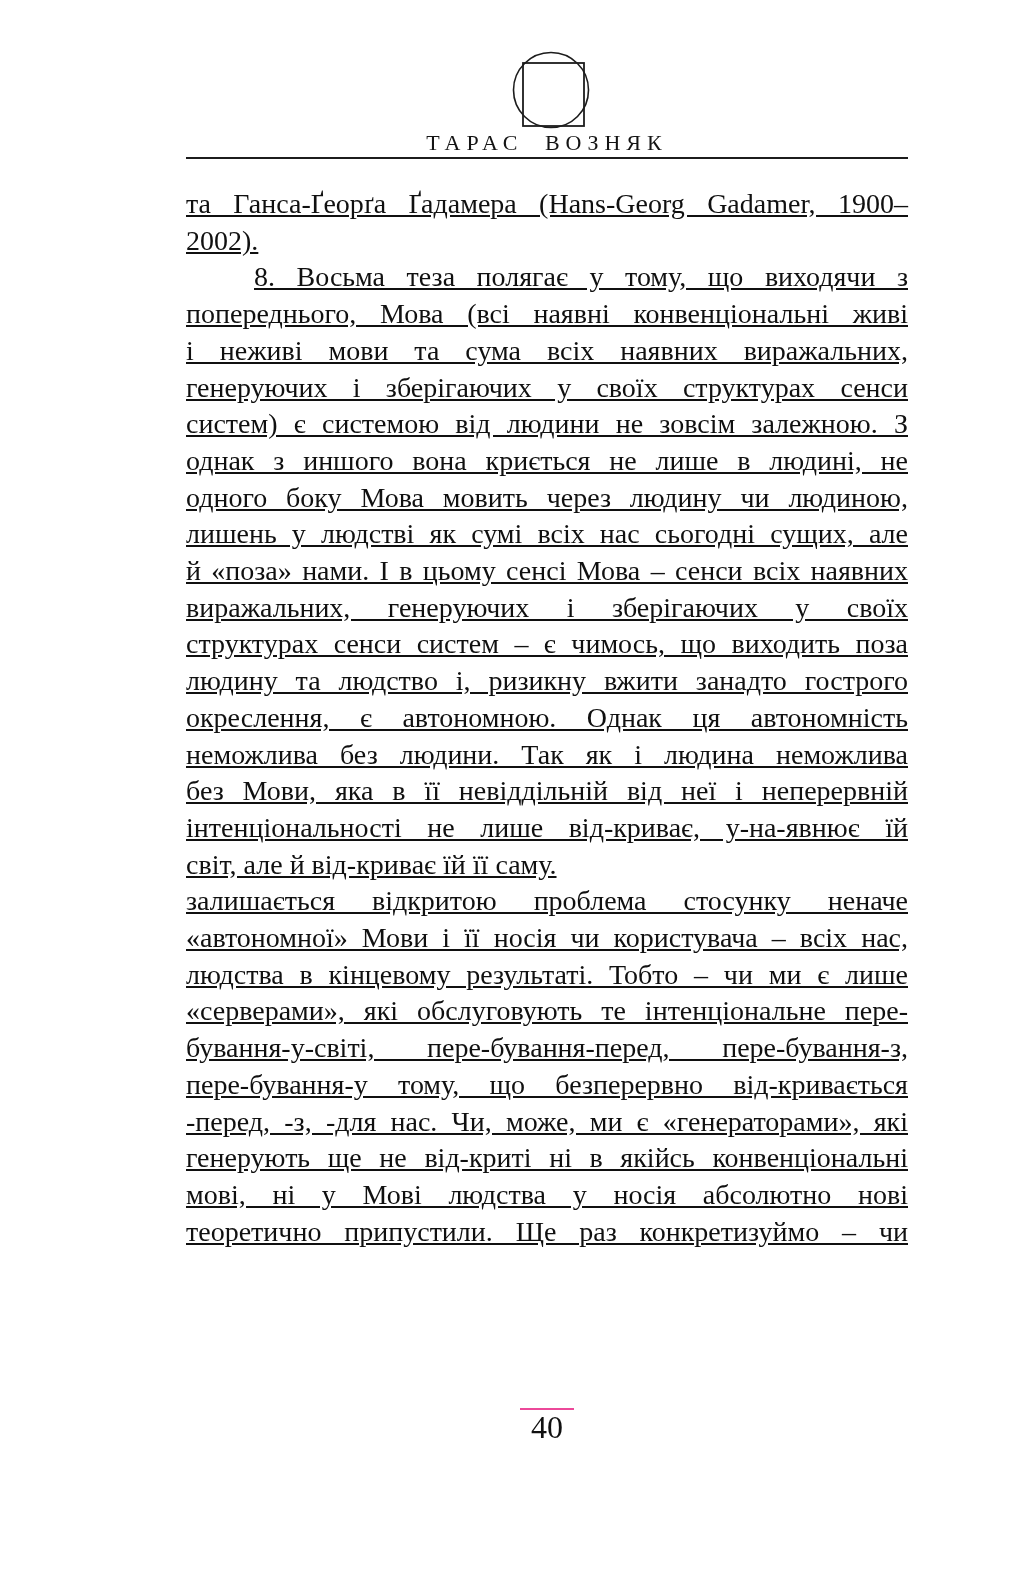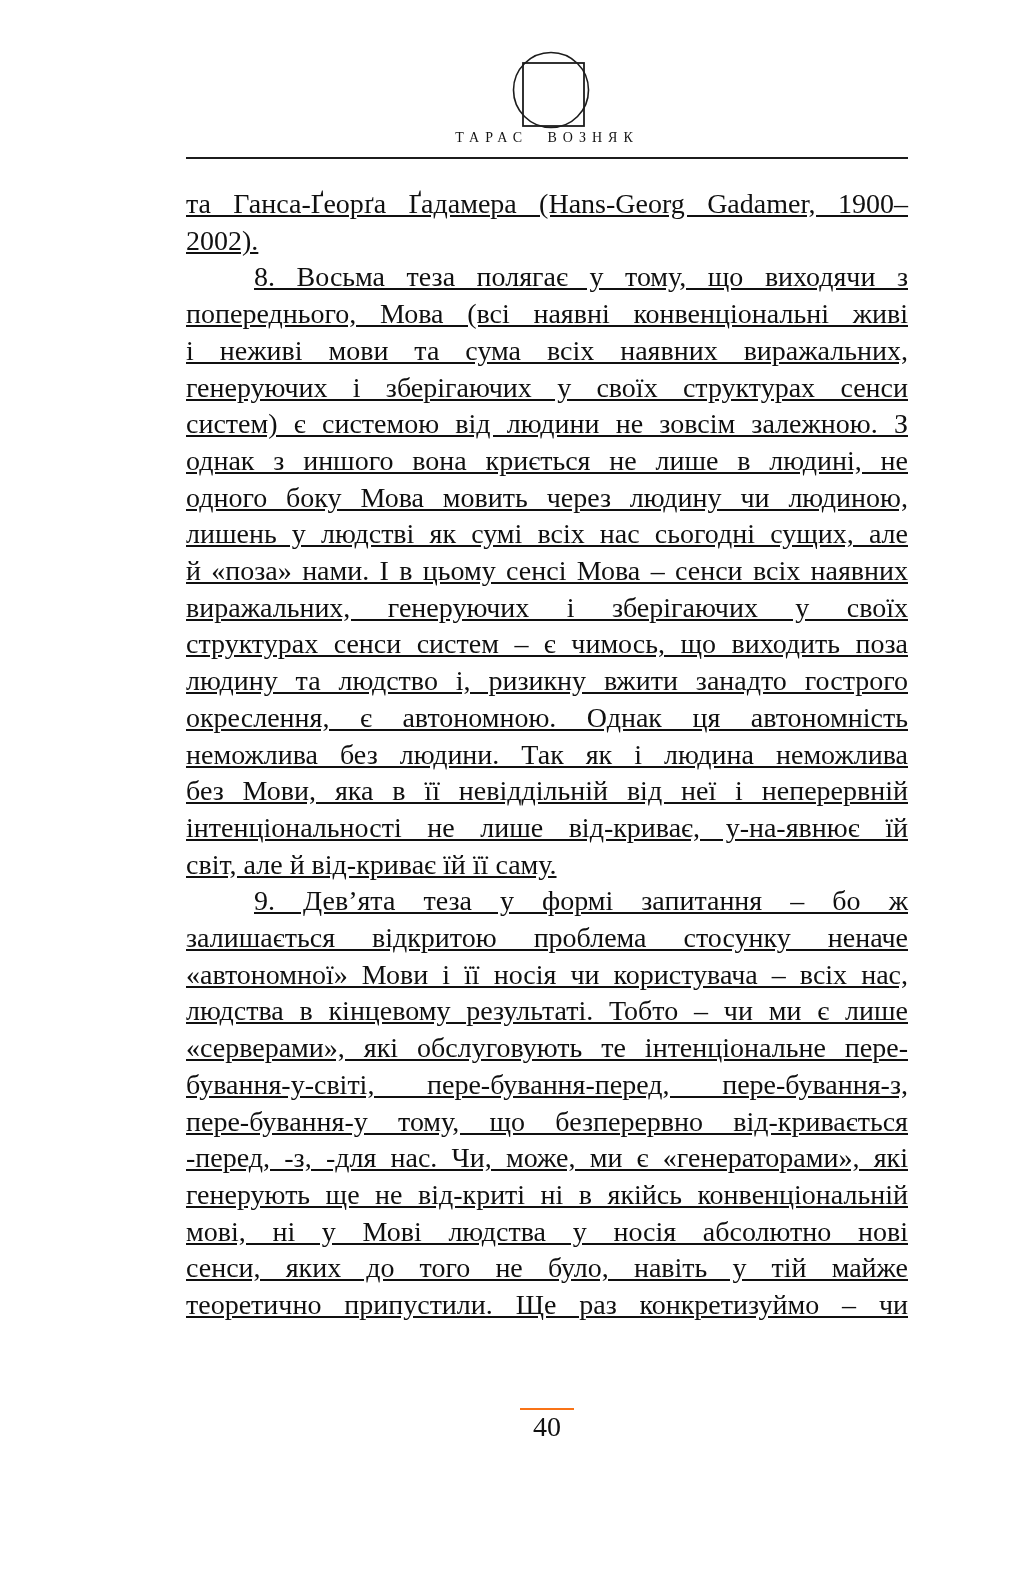--- a/index.html
+++ b/index.html
@@ -18,21 +18,21 @@
     top: 49px;
     width: 80px;
     height: 84px;
   }
   .running-head {
     position: absolute;
     left: 186px;
     top: 130px;
     width: 722px;
     text-align: center;
-    font-size: 14px;
+    font-size: 22px;
     letter-spacing: 6px;
     word-spacing: 10px;
     color: #141414;
     white-space: nowrap;
   }
   .head-rule {
     position: absolute;
     left: 186px;
     top: 157px;
     width: 722px;
@@ -57,23 +57,23 @@
   .footer {
     position: absolute;
     left: 186px;
     top: 1408px;
     width: 722px;
     text-align: center;
   }
   .page-num {
     display: inline-block;
     min-width: 54px;
-    border-top: 2px solid #f97316;
+    border-top: 2px solid #ec4899;
     padding-top: 1px;
-    font-size: 28px;
+    font-size: 32px;
     line-height: 32px;
     text-align: center;
   }
 </style>
 </head>
 <body>
 
 <div class="page">
 
   <svg class="logo" viewBox="0 0 80 84" xmlns="http://www.w3.org/2000/svg">
@@ -106,31 +106,29 @@
       <div class="tline">структурах сенси систем – є чимось, що виходить поза</div>
       <div class="tline">людину та людство і, ризикну вжити занадто гострого</div>
       <div class="tline">окреслення, є автономною. Однак ця автономність</div>
       <div class="tline">неможлива без людини. Так як і людина неможлива</div>
       <div class="tline">без Мови, яка в її невіддільній від неї і неперервній</div>
       <div class="tline">інтенціональності не лише від-криває, у-на-явнює їй</div>
       <div class="tline end">світ, але й від-криває їй її саму.</div>
     </div>
 
     <div>
-      <div class="tline ind">9. Дев’ята теза у формі запитання – бо ж</div>
       <div class="tline">залишається відкритою проблема стосунку неначе</div>
       <div class="tline">«автономної» Мови і її носія чи користувача – всіх нас,</div>
       <div class="tline">людства в кінцевому результаті. Тобто – чи ми є лише</div>
       <div class="tline">«серверами», які обслуговують те інтенціональне пере-</div>
       <div class="tline">бування-у-світі, пере-бування-перед, пере-бування-з,</div>
       <div class="tline">пере-бування-у тому, що безперервно від-кривається</div>
       <div class="tline">-перед, -з, -для нас. Чи, може, ми є «генераторами», які</div>
-      <div class="tline">генерують ще не від-криті ні в якійсь конвенціональній</div>
+      <div class="tline">генерують ще не від-криті ні в якійсь конвенціональні</div>
       <div class="tline">мові, ні у Мові людства у носія абсолютно нові</div>
-      <div class="tline">сенси, яких до того не було, навіть у тій майже</div>
       <div class="tline">теоретично припустили. Ще раз конкретизуймо – чи</div>
     </div>
   </div>
 
   <div class="footer">
     <span class="page-num">40</span>
   </div>
 
 </div>
 

